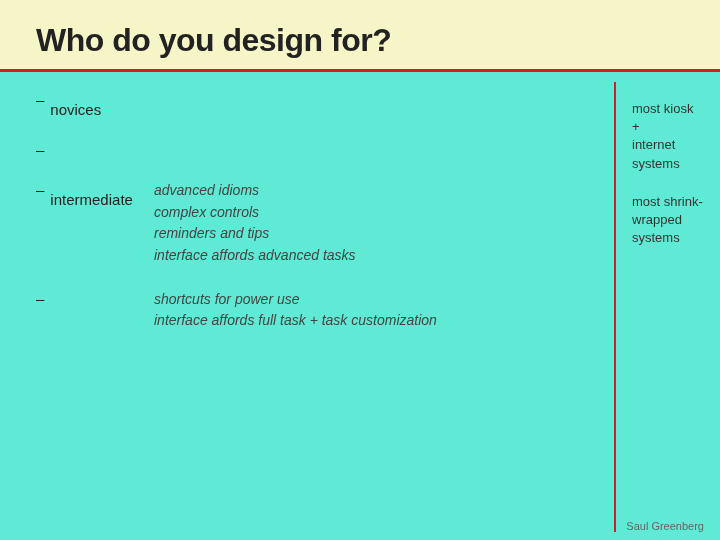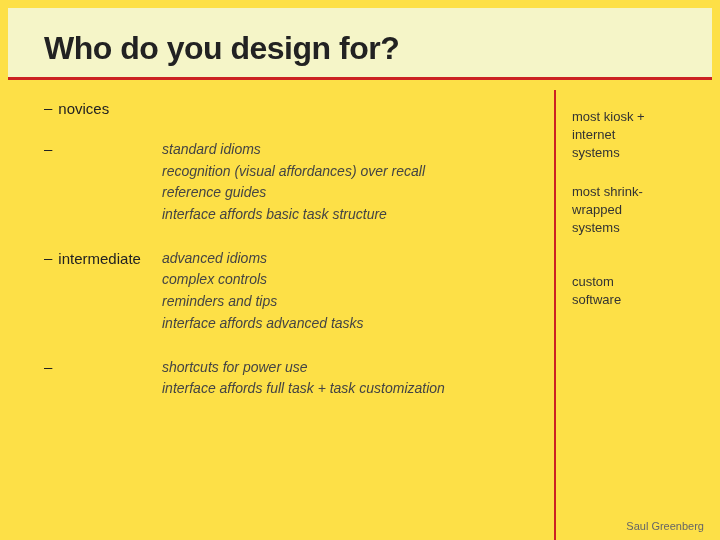--- a/index.html
+++ b/index.html
@@ -9,23 +9,23 @@
       height: 540px;
       background: #f5f5c8;
       font-family: Arial, Helvetica, sans-serif;
       overflow: hidden;
       position: relative;
     }
 
     .slide {
       width: 720px;
       height: 540px;
-      background: #fde047;
+      background: #5eead4;
       position: relative;
-      padding: 8px;
+      padding: 0;
     }
 
     .header {
       background: #f5f5c8;
       padding: 22px 36px 10px 36px;
       border-bottom: 3px solid #cc2222;
     }
 
     .header h1 {
       font-size: 32px;
@@ -41,21 +41,21 @@
       height: calc(540px - 80px);
     }
 
     .main-content {
       flex: 1;
       padding: 8px 20px 8px 36px;
       border-right: 2px solid #cc2222;
     }
 
     .right-column {
-      width: 156px;
+      width: 104px;
       padding: 8px 16px 8px 16px;
       display: flex;
       flex-direction: column;
       gap: 0;
     }
 
     .row {
       display: flex;
       flex-direction: row;
       align-items: flex-start;
@@ -63,20 +63,21 @@
       padding-bottom: 8px;
     }
 
     .user-type {
       font-size: 15px;
       color: #222;
       min-width: 100px;
       padding-top: 1px;
       font-style: normal;
       white-space: nowrap;
+      margin-top: 9px;
     }
 
     .dash {
       margin-right: 6px;
       color: #222;
       font-size: 15px;
     }
 
     .description {
       font-size: 14px;
@@ -123,26 +124,20 @@
         <div style="display:flex; min-width:118px; padding-top:1px;">
           <span class="dash">–</span>
           <span class="user-type">novices</span>
         </div>
       </div>
 
       <div class="row">
         <div style="display:flex; min-width:118px; padding-top:1px;">
           <span class="dash">–</span>
         </div>
-        <div class="description">
-          standard idioms<br>
-          recognition (visual affordances) over recall<br>
-          reference guides<br>
-          interface affords basic task structure
-        </div>
       </div>
 
       <div class="row">
         <div style="display:flex; min-width:118px; padding-top:1px;">
           <span class="dash">–</span>
           <span class="user-type">intermediate</span>
         </div>
         <div class="description">
           advanced idioms<br>
           complex controls<br>
@@ -165,21 +160,20 @@
 
     <div class="right-column">
 
       <div style="height: 10px;"></div>
       <div class="right-label">most kiosk +<br>internet<br>systems</div>
 
       <div style="height: 20px;"></div>
       <div class="right-label">most shrink-<br>wrapped<br>systems</div>
 
       <div style="height: 36px;"></div>
-      <div class="right-label">custom<br>software</div>
     </div>
 
   </div>
 
   <div class="footer">
     <span>Saul Greenberg</span>
   </div>
 
 </div>
 

